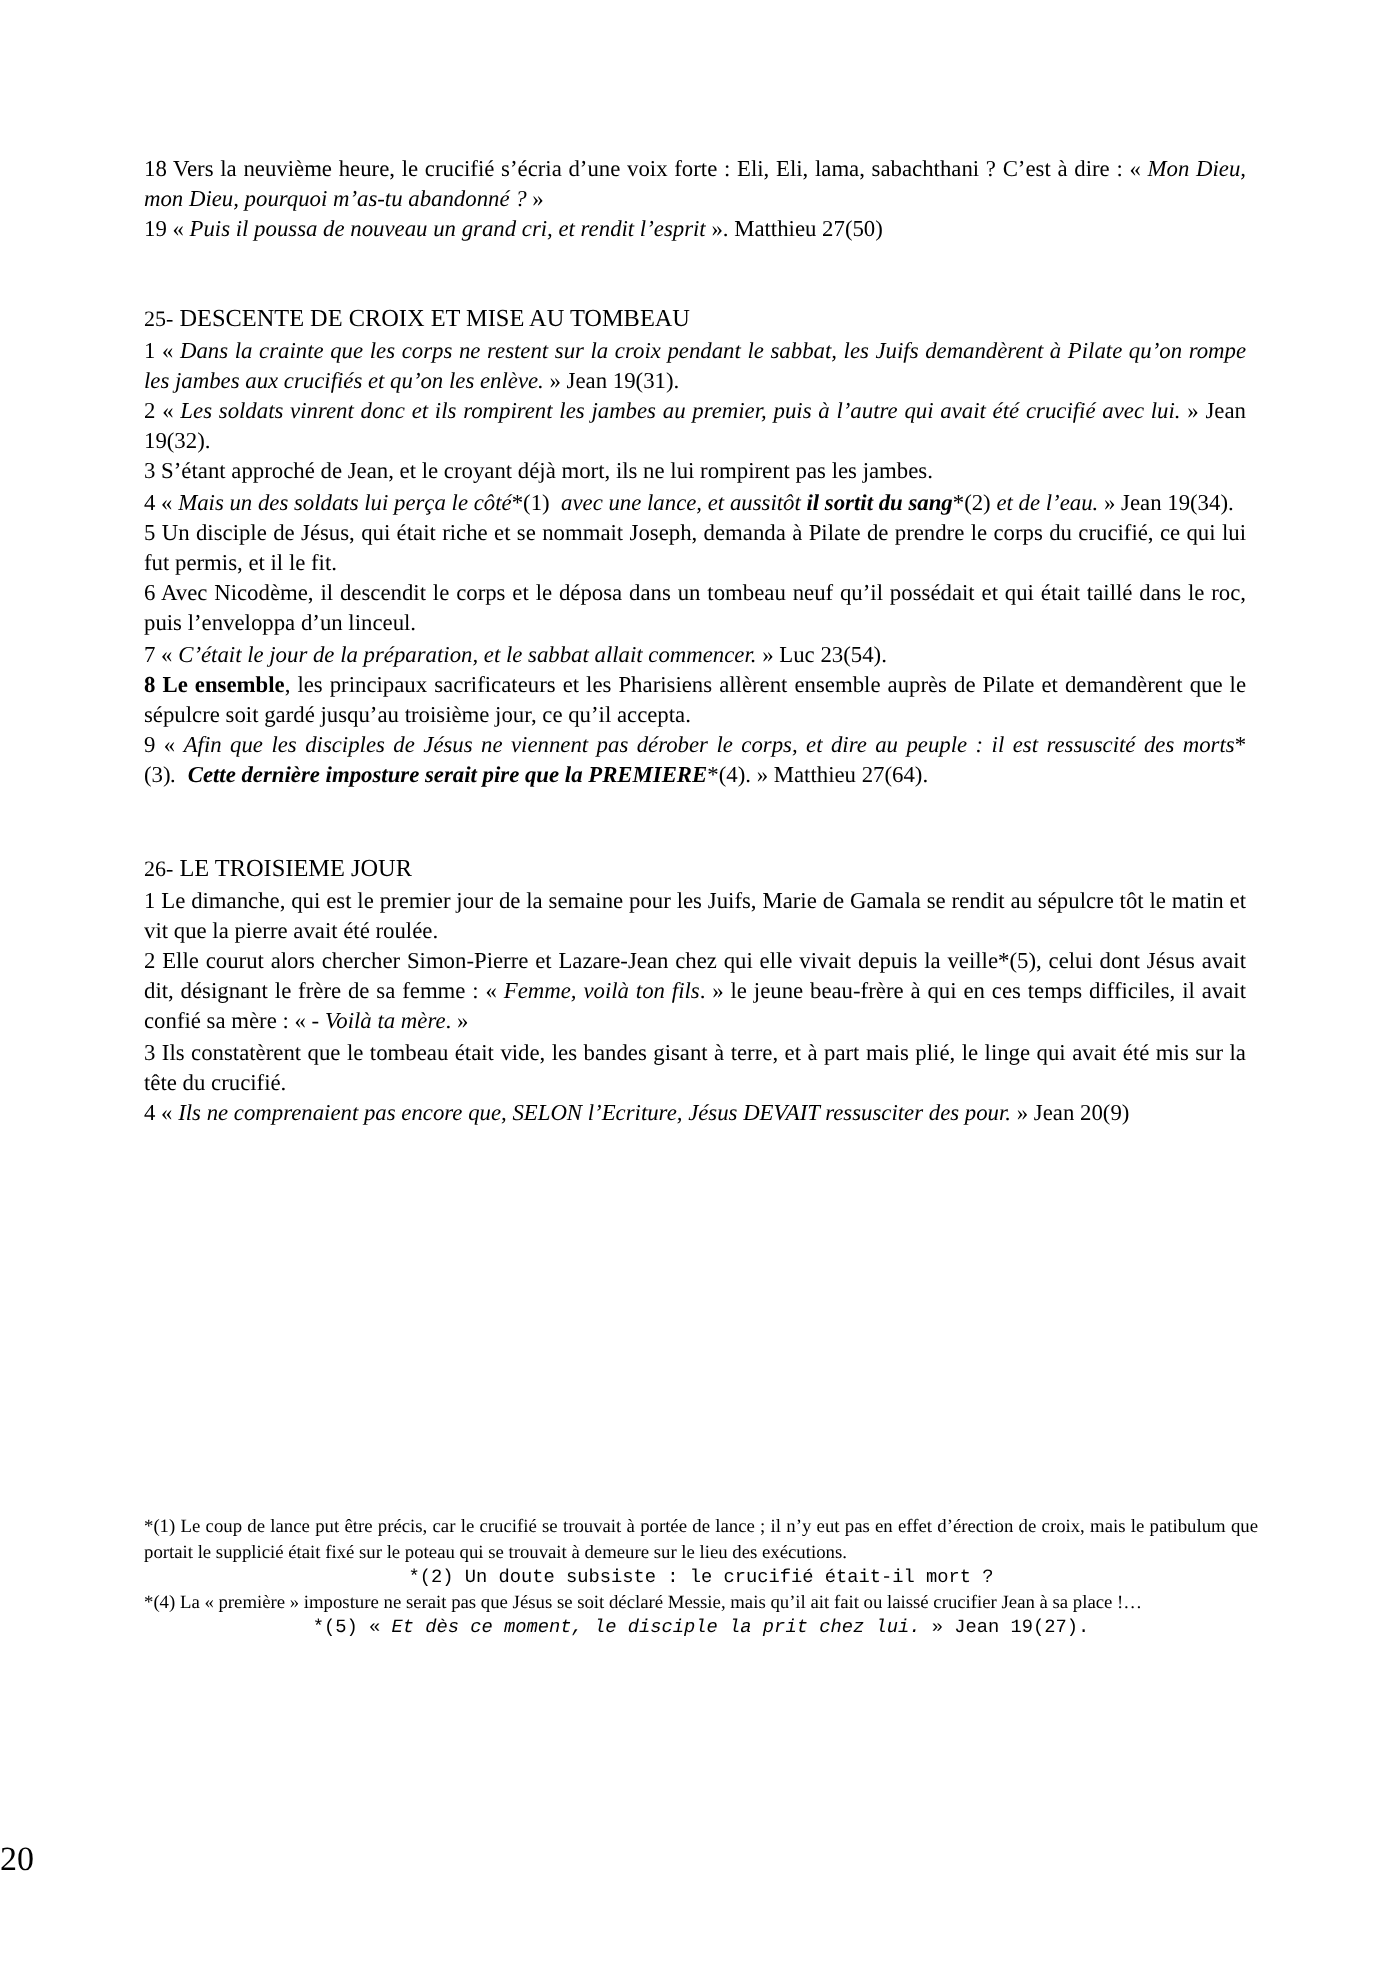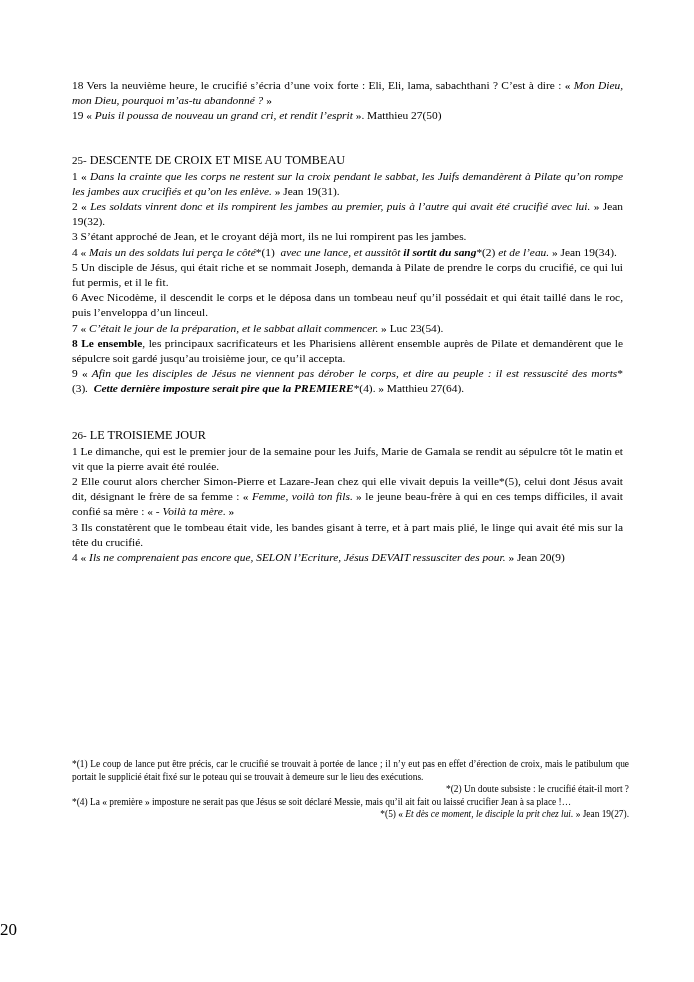--- a/index.html
+++ b/index.html
@@ -61,21 +61,21 @@
     width: 557px;
     margin-top: 42px;
   }
   p.fn {
     margin: 0;
     font-size: 9.4px;
     line-height: 12.6px;
     text-align: justify;
     text-justify: inter-word;
   }
-  p.fn.ragged { text-align: right; }
+  p.fn.ragged { text-align: center; font-family: Liberation Mono, monospace; }
   .pagenum {
     position: absolute;
     left: 0;
     top: 920px;
     width: 694px;
     font-size: 17px;
   }
   .nowrap-sp { white-space: pre; }
 </style>
 </head>

